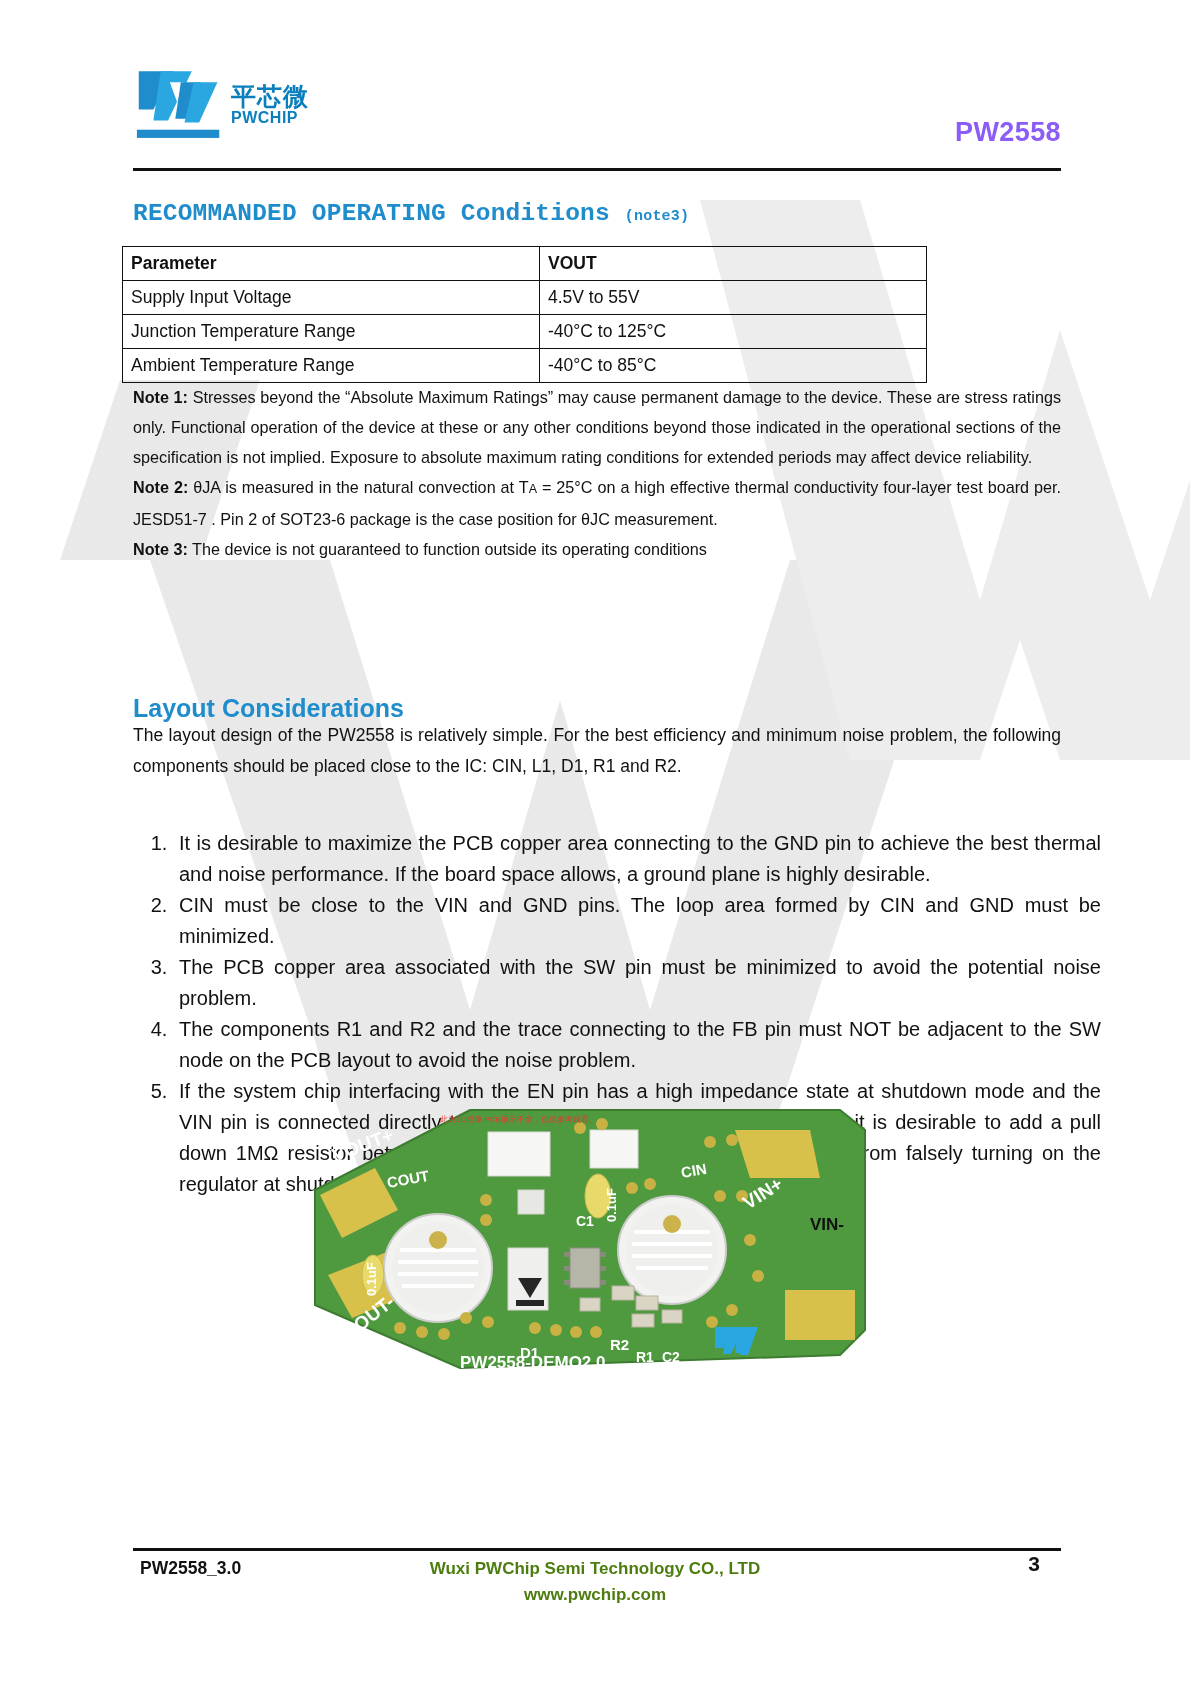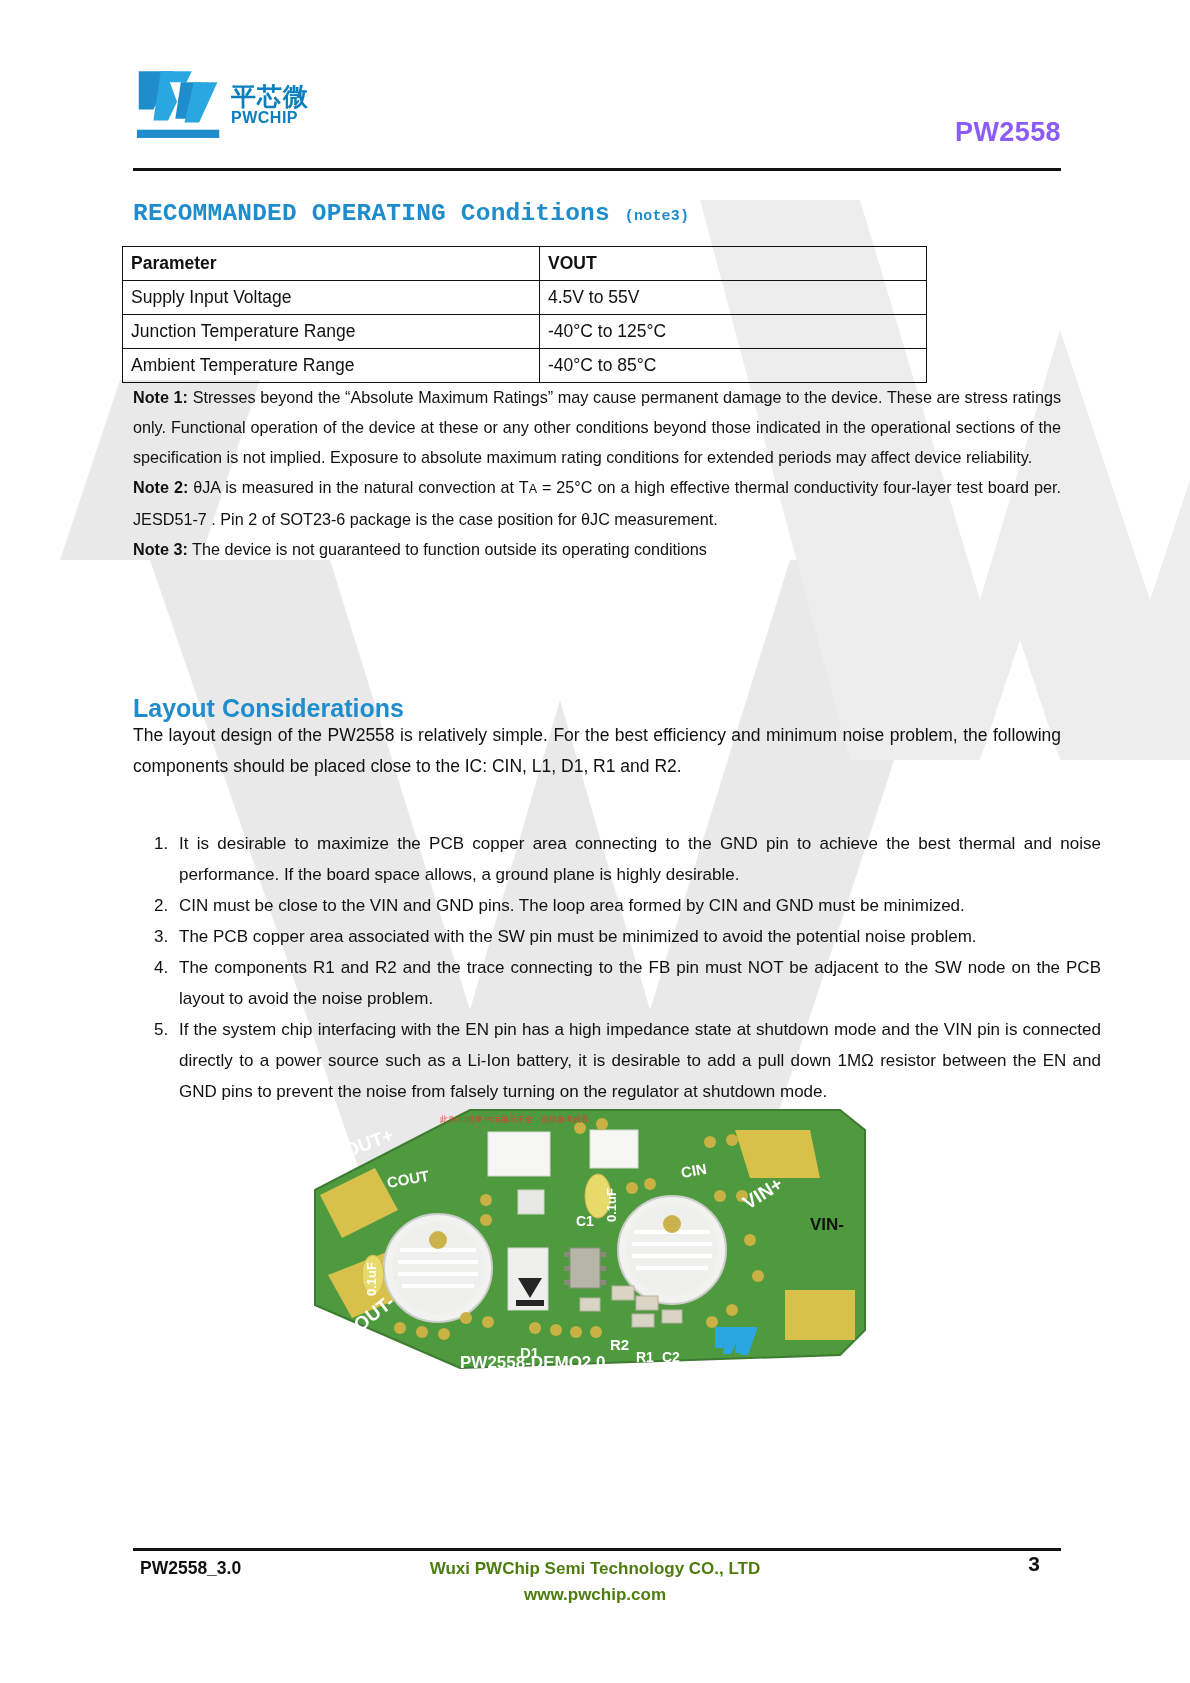--- a/index.html
+++ b/index.html
@@ -157,21 +157,21 @@
     text-align: justify;
     color: #111;
   }
   .lc-list {
     position: absolute;
     left: 133px;
     top: 828px;
     width: 928px;
     margin: 0;
     padding-left: 40px;
-    font-size: 17px;
+    font-size: 20px;
     line-height: 31px;
     color: #111;
   }
   .lc-list li {
     margin-bottom: 0px;
     padding-left: 6px;
     text-align: justify;
   }
 
   

